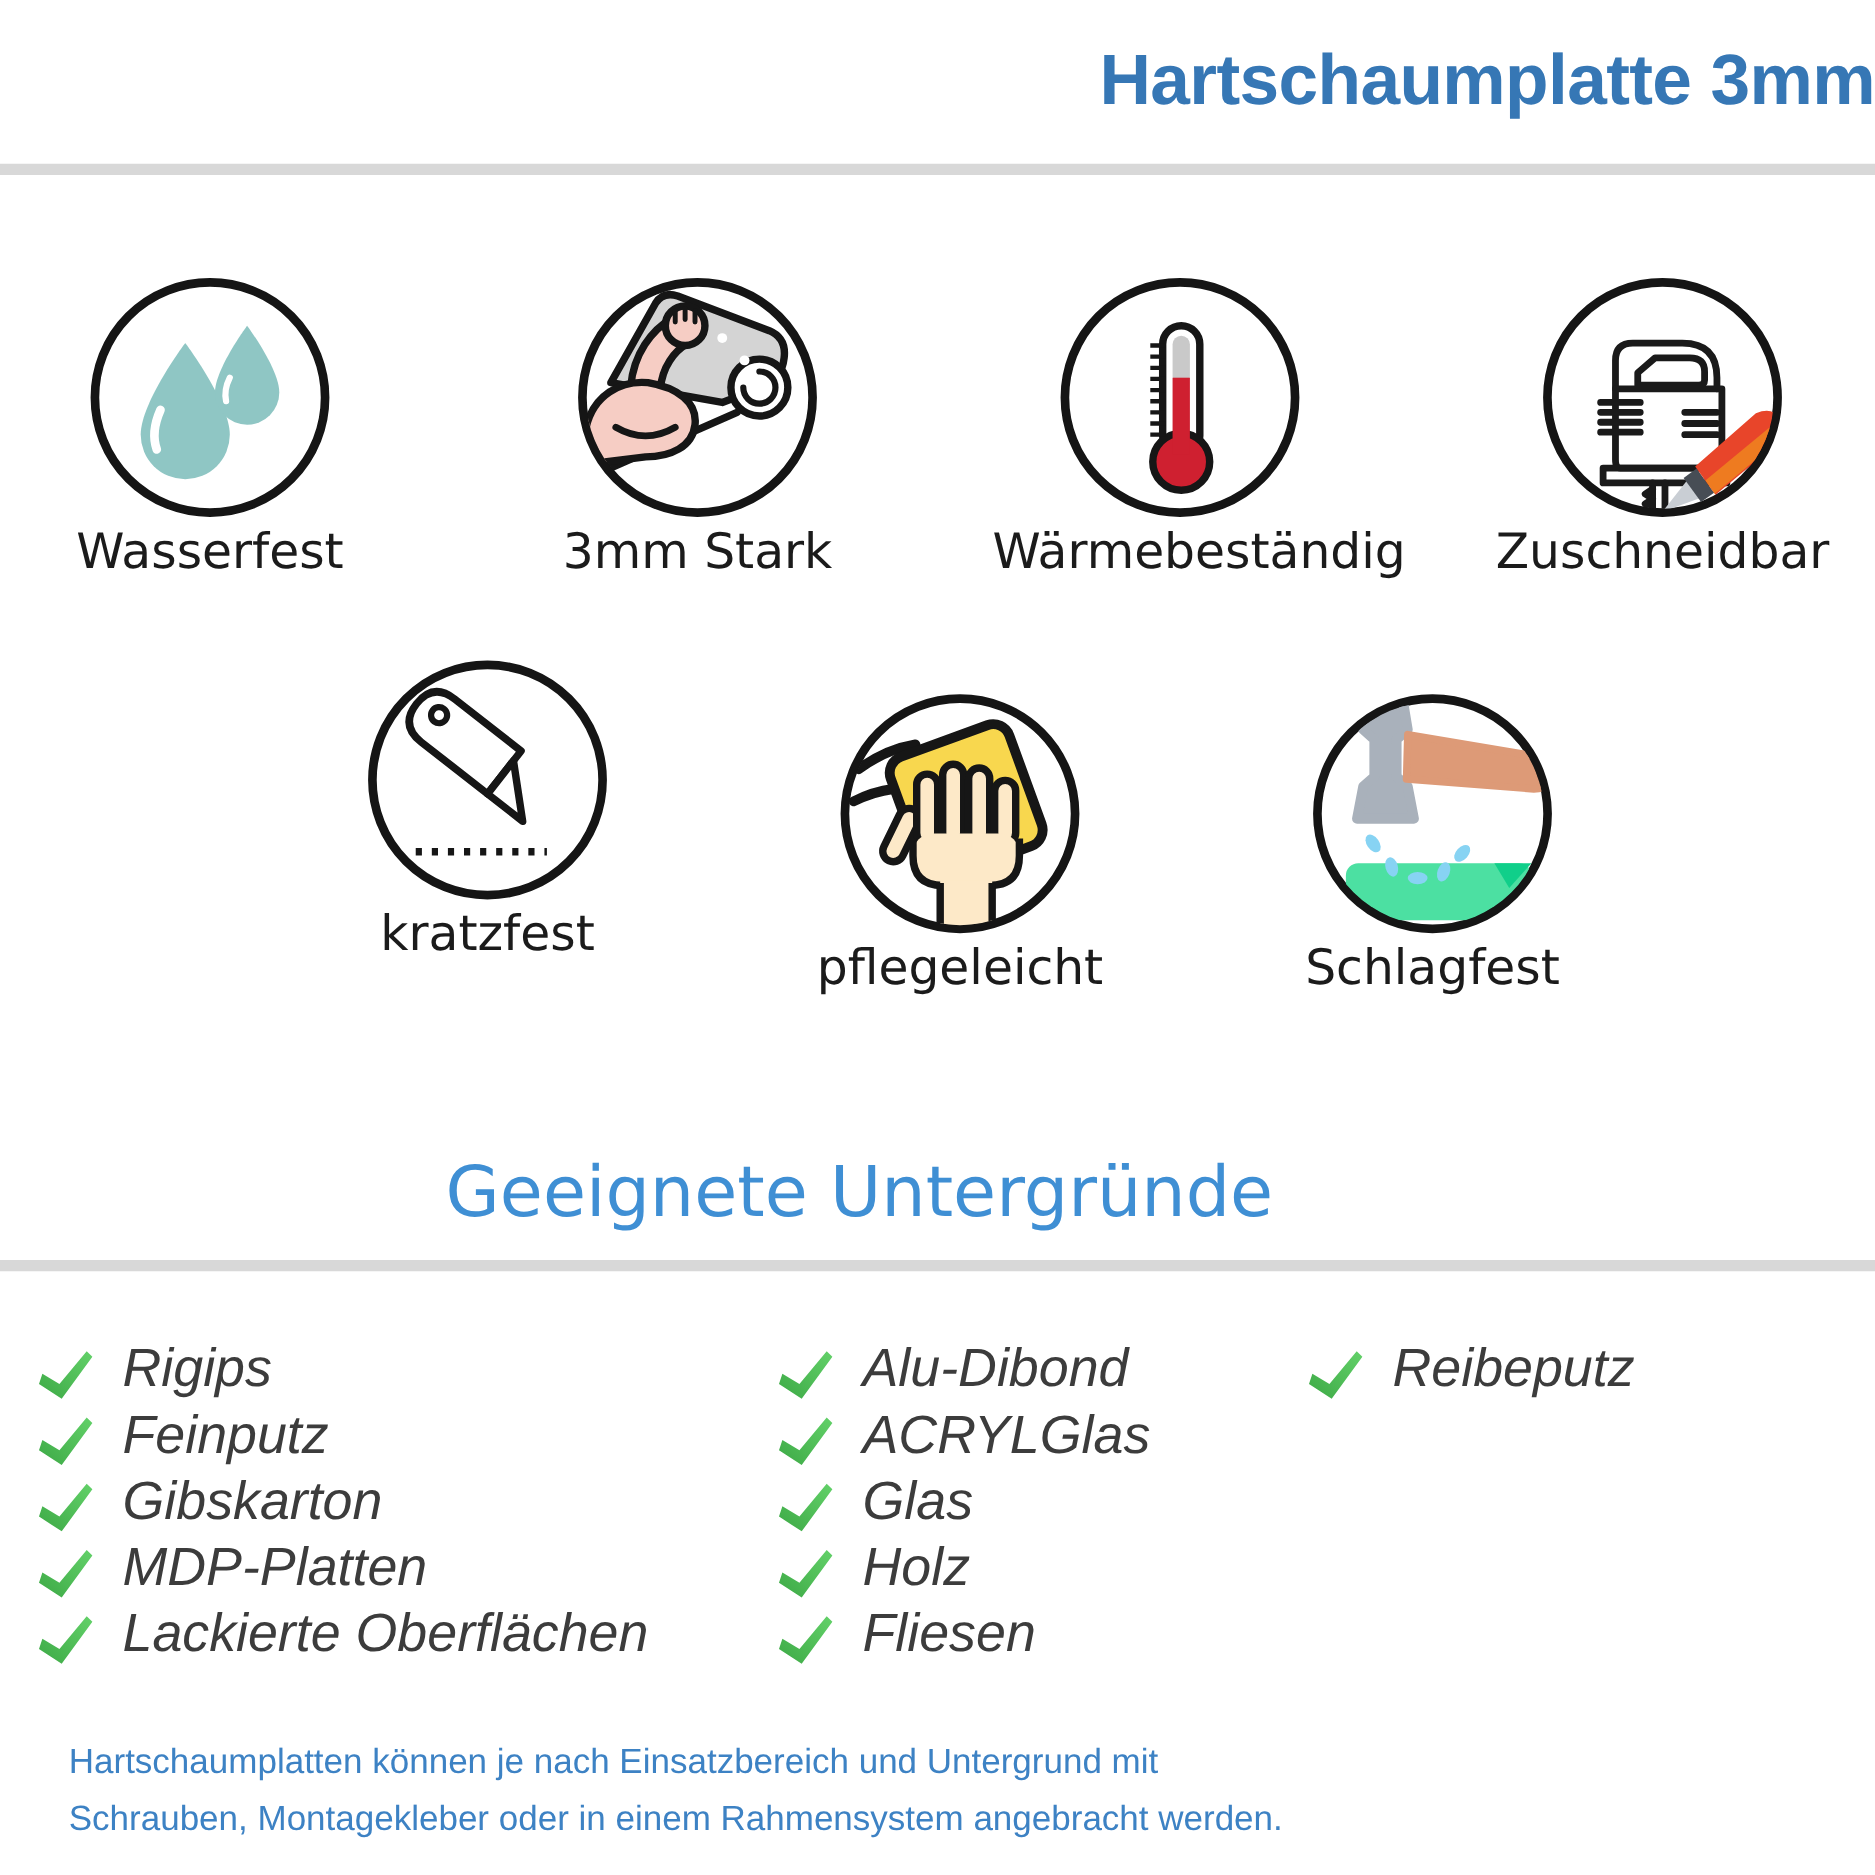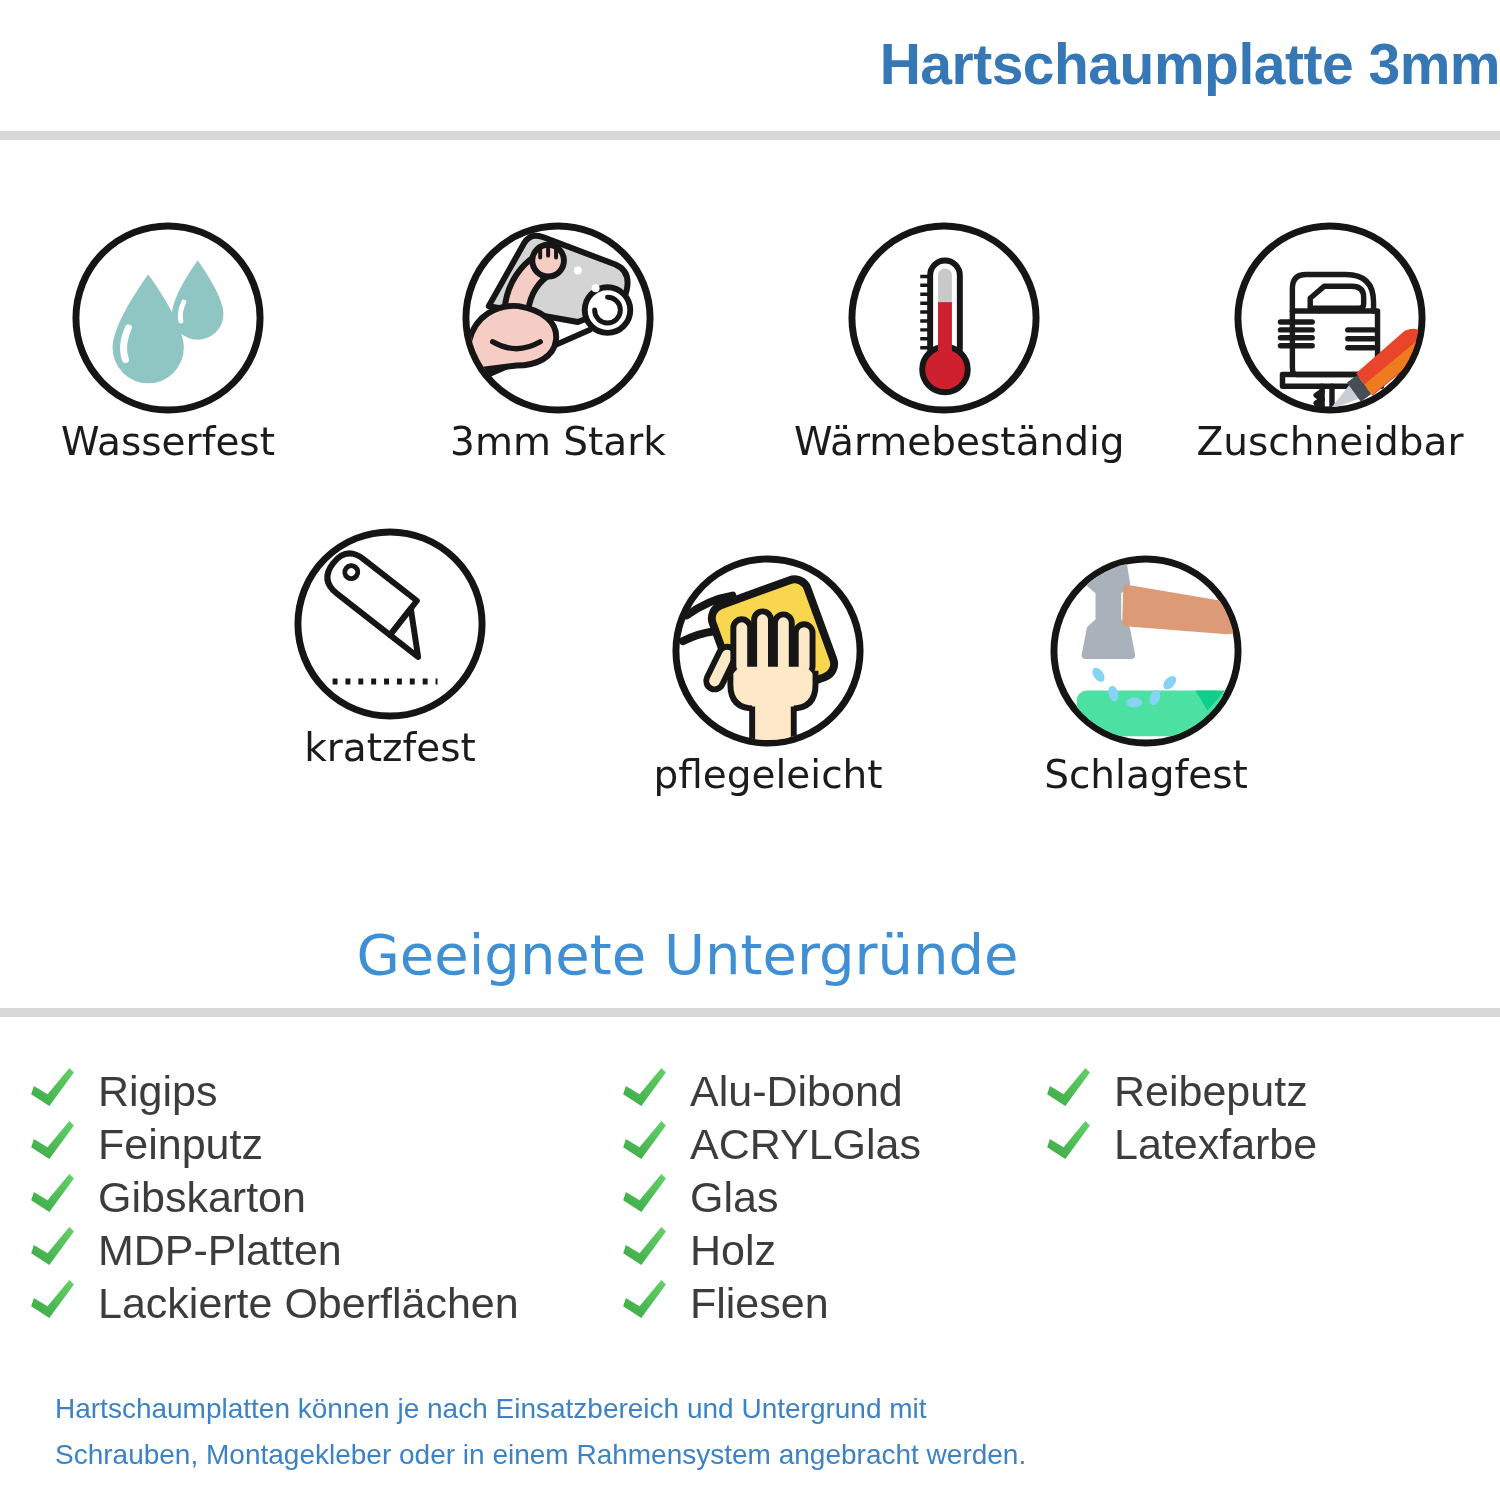--- a/index.html
+++ b/index.html
@@ -17,21 +17,21 @@
   .feature{position:absolute;width:300px;text-align:center;}
   .circle{width:198px;height:198px;margin:0 auto;}
   .circle svg{display:block;width:198px;height:198px;}
   .flabel{margin-top:2px;font-family:"DejaVu Sans",sans-serif;font-size:39px;
     color:#1b1b1b;white-space:nowrap;}
 
   .section-title{position:absolute;top:922px;left:0;width:1335px;text-align:center;
     font-family:"DejaVu Sans",sans-serif;font-weight:400;font-size:56px;color:#3f8fd4;margin-left:20px;}
 
   .col{position:absolute;top:1067px;}
-  .check-item{display:flex;align-items:flex-start;height:53px;}
+  .check-item{display:flex;align-items:flex-end;height:53px;font-style:italic;}
   .check{width:46px;height:40px;margin-right:22px;flex:0 0 auto;}
   .ctext{font-family:"Liberation Sans",sans-serif;font-size:43px;color:#3c3c3c;
     white-space:nowrap;}
 
   .footer{position:absolute;left:55px;top:1386px;width:1430px;
     font-family:"Liberation Sans",sans-serif;font-size:28px;line-height:46px;
     color:#3d82c4;}
 </style>
 </head>
 <body>
@@ -284,26 +284,20 @@
     </div>
   </div>
 
   <div class="col" style="left:1046px">
     <div class="check-item">
       <svg class="check" viewBox="0 0 50 44">
           <use href="#ckmark"></use>
         </svg>
       <span class="ctext">Reibeputz</span>
     </div>
-    <div class="check-item">
-      <svg class="check" viewBox="0 0 50 44">
-          <use href="#ckmark"></use>
-        </svg>
-      <span class="ctext">Latexfarbe</span>
-    </div>
   </div>
 
   <div class="footer">
     <div>Hartschaumplatten können je nach Einsatzbereich und Untergrund mit</div>
     <div>Schrauben, Montagekleber oder in einem Rahmensystem angebracht werden.</div>
   </div>
 
 </div>
 
 </body></html>

